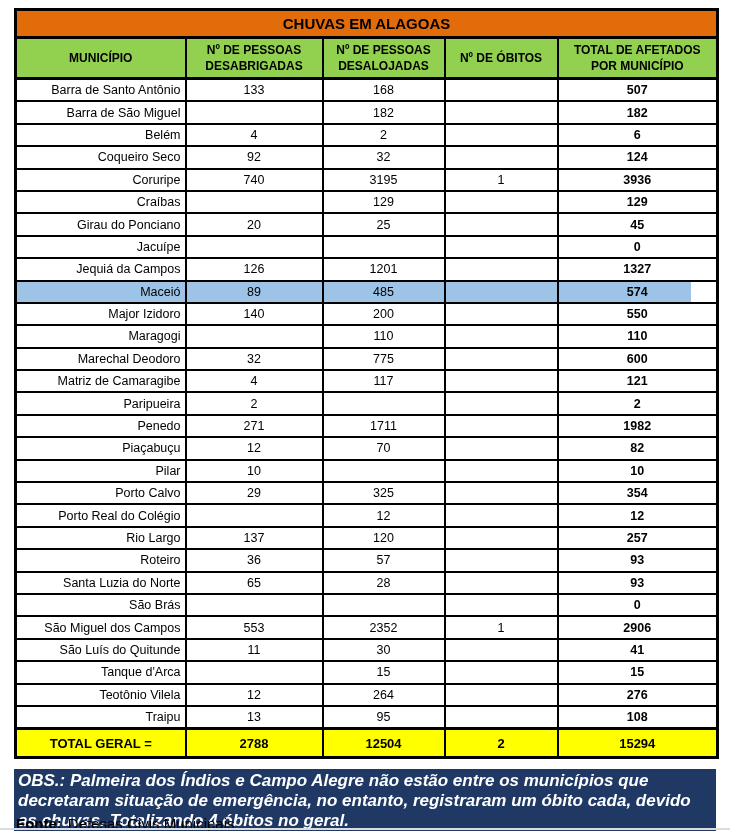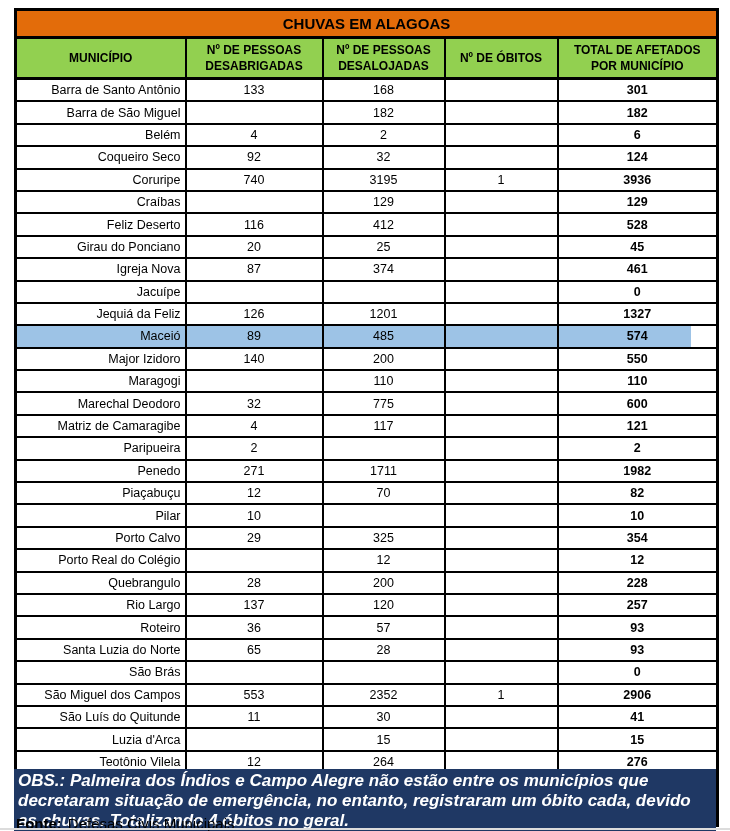--- a/index.html
+++ b/index.html
@@ -135,21 +135,21 @@
           <th>Nº DE ÓBITOS</th>
           <th>TOTAL DE AFETADOS POR MUNICÍPIO</th>
         </tr>
       </thead>
       <tbody>
           <tr>
             <td class="name">Barra de Santo Antônio</td>
             <td class="num">133</td>
             <td class="num">168</td>
             <td class="num"></td>
-            <td class="tot">301</td>
+            <td class="tot">507</td>
           </tr>
           <tr>
             <td class="name">Barra de São Miguel</td>
             <td class="num"></td>
             <td class="num">182</td>
             <td class="num"></td>
             <td class="tot">182</td>
           </tr>
           <tr>
             <td class="name">Belém</td>
@@ -173,49 +173,35 @@
             <td class="tot">3936</td>
           </tr>
           <tr>
             <td class="name">Craíbas</td>
             <td class="num"></td>
             <td class="num">129</td>
             <td class="num"></td>
             <td class="tot">129</td>
           </tr>
           <tr>
-            <td class="name">Feliz Deserto</td>
-            <td class="num">116</td>
-            <td class="num">412</td>
-            <td class="num"></td>
-            <td class="tot">528</td>
-          </tr>
-          <tr>
             <td class="name">Girau do Ponciano</td>
             <td class="num">20</td>
             <td class="num">25</td>
             <td class="num"></td>
             <td class="tot">45</td>
           </tr>
           <tr>
-            <td class="name">Igreja Nova</td>
-            <td class="num">87</td>
-            <td class="num">374</td>
-            <td class="num"></td>
-            <td class="tot">461</td>
-          </tr>
-          <tr>
             <td class="name">Jacuípe</td>
             <td class="num"></td>
             <td class="num"></td>
             <td class="num"></td>
             <td class="tot">0</td>
           </tr>
           <tr>
-            <td class="name">Jequiá da Feliz</td>
+            <td class="name">Jequiá da Campos</td>
             <td class="num">126</td>
             <td class="num">1201</td>
             <td class="num"></td>
             <td class="tot">1327</td>
           </tr>
           <tr class="hl">
             <td class="name">Maceió</td>
             <td class="num">89</td>
             <td class="num">485</td>
             <td class="num"></td>
@@ -283,27 +269,20 @@
             <td class="num">325</td>
             <td class="num"></td>
             <td class="tot">354</td>
           </tr>
           <tr>
             <td class="name">Porto Real do Colégio</td>
             <td class="num"></td>
             <td class="num">12</td>
             <td class="num"></td>
             <td class="tot">12</td>
-          </tr>
-          <tr>
-            <td class="name">Quebrangulo</td>
-            <td class="num">28</td>
-            <td class="num">200</td>
-            <td class="num"></td>
-            <td class="tot">228</td>
           </tr>
           <tr>
             <td class="name">Rio Largo</td>
             <td class="num">137</td>
             <td class="num">120</td>
             <td class="num"></td>
             <td class="tot">257</td>
           </tr>
           <tr>
             <td class="name">Roteiro</td>
@@ -334,21 +313,21 @@
             <td class="tot">2906</td>
           </tr>
           <tr>
             <td class="name">São Luís do Quitunde</td>
             <td class="num">11</td>
             <td class="num">30</td>
             <td class="num"></td>
             <td class="tot">41</td>
           </tr>
           <tr>
-            <td class="name">Luzia d'Arca</td>
+            <td class="name">Tanque d'Arca</td>
             <td class="num"></td>
             <td class="num">15</td>
             <td class="num"></td>
             <td class="tot">15</td>
           </tr>
           <tr>
             <td class="name">Teotônio Vilela</td>
             <td class="num">12</td>
             <td class="num">264</td>
             <td class="num"></td>

